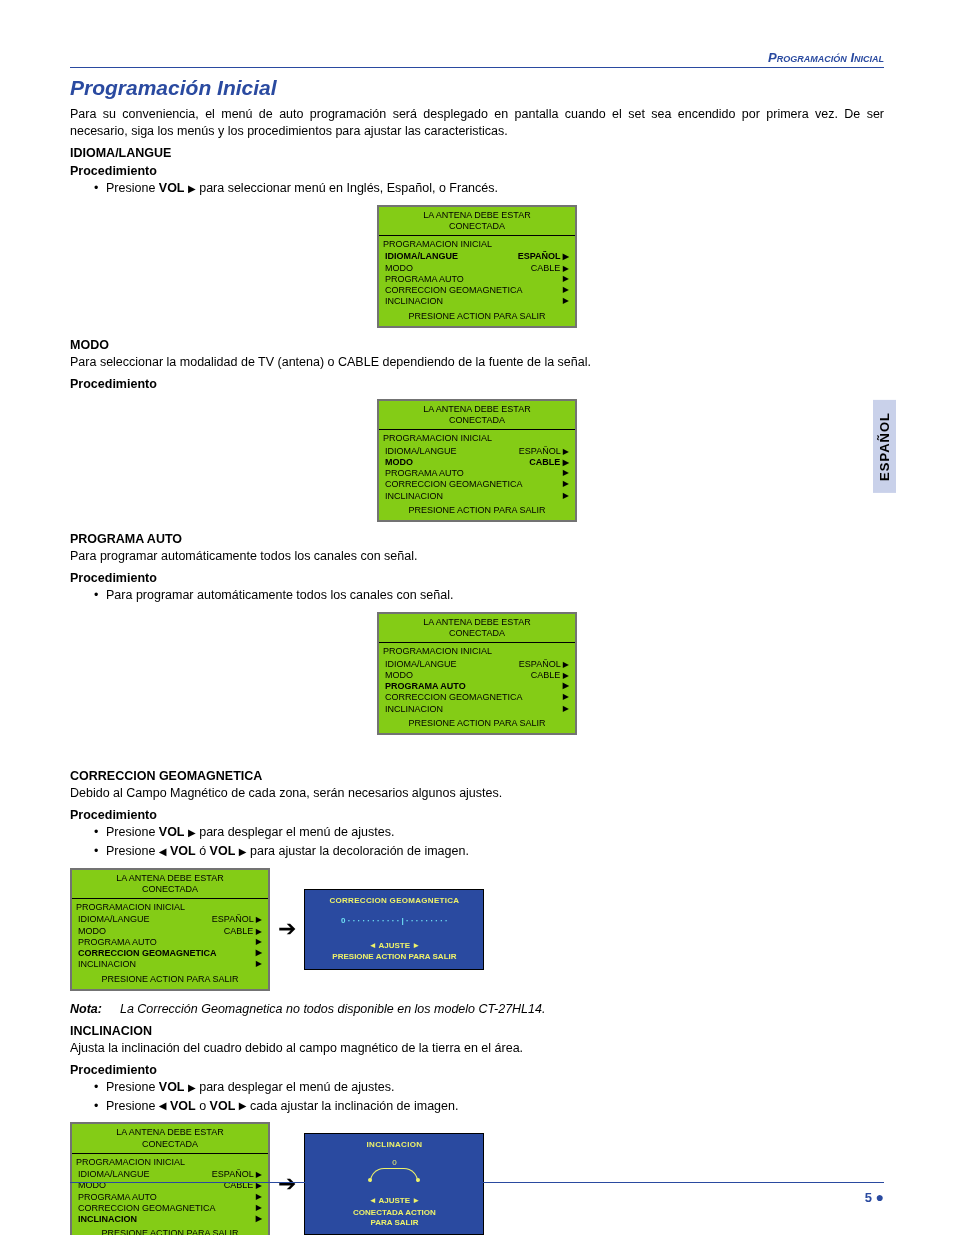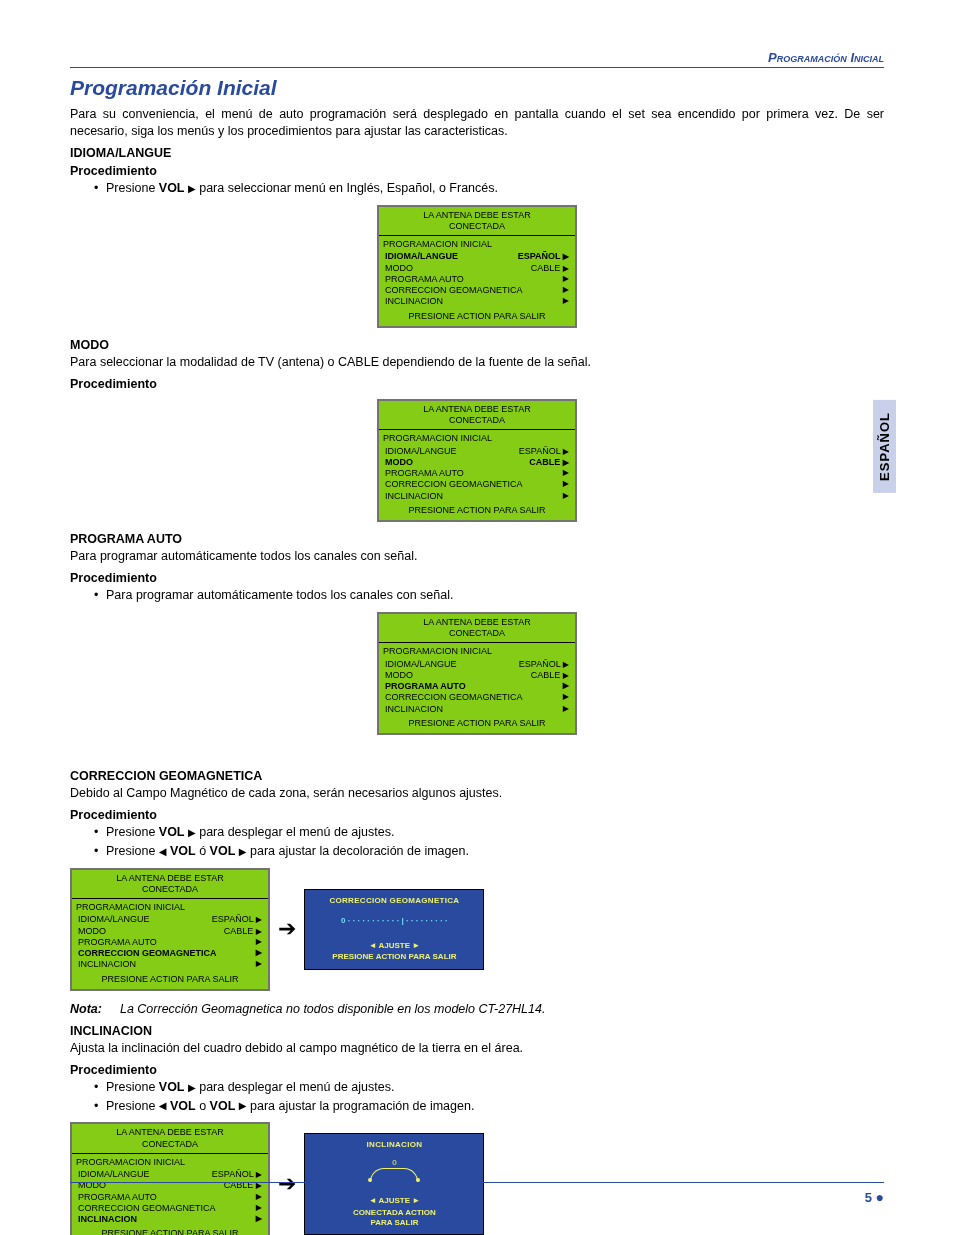--- a/index.html
+++ b/index.html
@@ -401,21 +401,21 @@
     </div>
 
     <h3 class="sub">INCLINACION</h3>
     <p class="body">Ajusta la inclinación del cuadro debido al campo magnético de la tierra en el área.</p>
     <h4 class="proc">Procedimiento</h4>
     <ul class="bullets">
       <li>
         <span>Presione </span><span class="vol">VOL</span> <span class="tri">▶</span><span> para desplegar  el menú de ajustes.</span>
       </li>
       <li>
-        <span>Presione </span><span class="tri">◀</span> <span class="vol">VOL</span><span> o </span><span class="vol">VOL</span> <span class="tri">▶</span><span> para ajustar la programación de imagen.</span>
+        <span>Presione </span><span class="tri">◀</span> <span class="vol">VOL</span><span> o </span><span class="vol">VOL</span> <span class="tri">▶</span><span> cada ajustar la inclinación de imagen.</span>
       </li>
     </ul>
 
     <div class="fig-row">
       <div class="menu-box">
         <div class="mb-top">
           <span>LA  ANTENA DEBE ESTAR</span><br>
           <span>CONECTADA</span>
         </div>
         <div class="mb-title">PROGRAMACION INICIAL</div>

